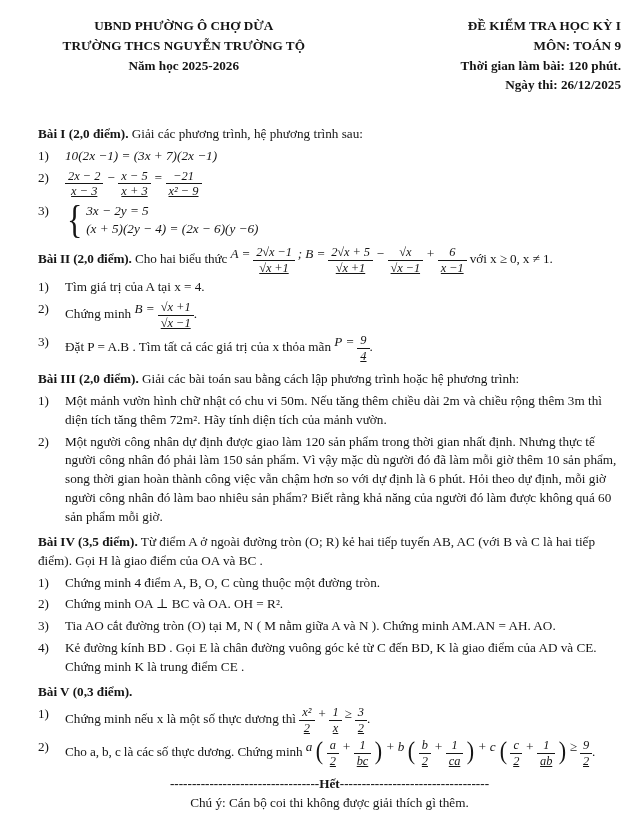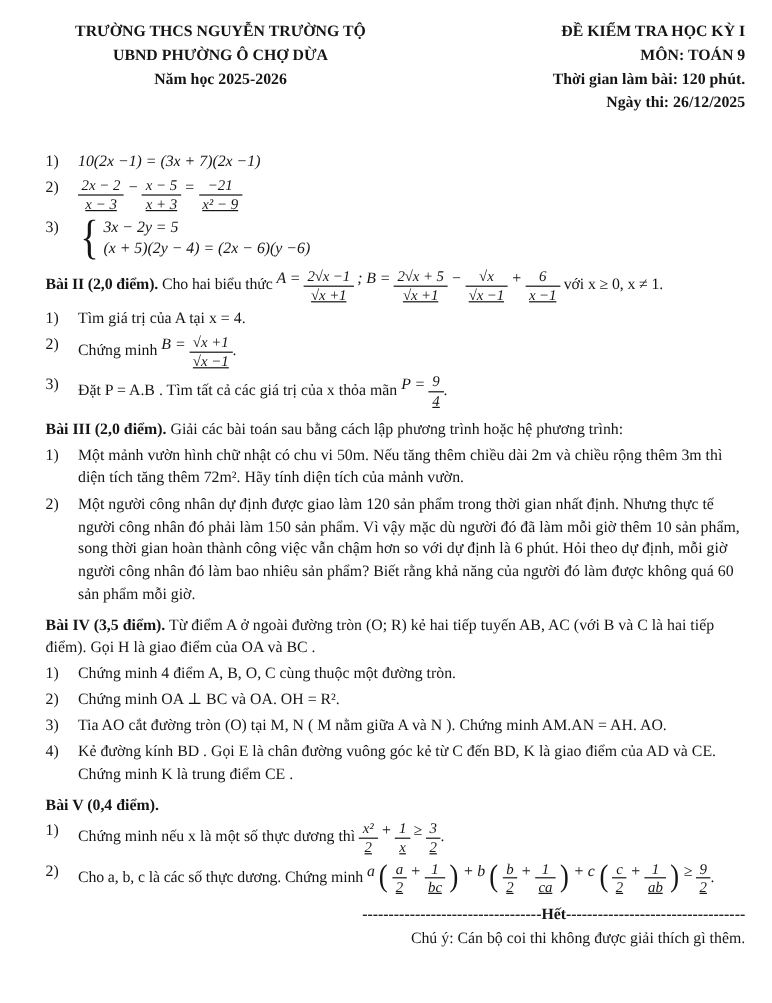--- a/index.html
+++ b/index.html
@@ -30,44 +30,48 @@
   .frac { display:inline-flex; flex-direction:column; text-align:center; line-height:1.18; font-size:12.4px; vertical-align:middle; }
   .frac .num { padding:0 3px; display:block; }
   .frac .den { padding:0 3px; display:block; border-top:1px solid #151515;text-decoration:underline; }
   .sys { display:inline-flex; align-items:center; vertical-align:middle; }
   .brace { font-size:40px; font-weight:400; line-height:.9; font-style:normal; margin-right:2px; transform:scaleX(.8); }
   .syslines { display:flex; flex-direction:column; line-height:1.35; }
   .bp { font-size:26px; line-height:1; font-weight:400; font-style:normal; transform:scaleX(.85); }
   .tight { letter-spacing:-.1px; }
 
   
-  .foot { margin-top:6px; text-align:right; }
+  .foot { margin-top:6px; text-align:center; }
   .hetline { white-space:nowrap; font-weight:bold; letter-spacing:0; }
   .note { margin-top:1px; }
 </style>
 </head>
 <body>
 
 <div class="page">
 
   <div class="hdr">
     <div class="hdr-left">
+      <div>UBND PHƯỜNG Ô CHỢ DỪA</div>
       <div>TRƯỜNG THCS NGUYỄN TRƯỜNG TỘ</div>
-      <div>UBND PHƯỜNG Ô CHỢ DỪA</div>
       <div>Năm học 2025-2026</div>
     </div>
     <div class="hdr-right">
       <div>ĐỀ KIỂM TRA HỌC KỲ I</div>
       <div>MÔN: TOÁN 9</div>
       <div>Thời gian làm bài: 120 phút.</div>
       <div>Ngày thi: 26/12/2025</div>
     </div>
   </div>
 
   <div class="sec sec-first">
+    <div class="sec-head">
+      <span class="btitle">Bài I (2,0 điểm).</span>
+      <span>Giải các phương trình, hệ phương trình sau:</span>
+    </div>
     <div class="item">
       <span class="no">1)</span>
       <span class="ibody"><span class="m">10(2x −1) = (3x + 7)(2x −1)</span></span>
     </div>
     <div class="item">
       <span class="no">2)</span>
       <span class="ibody">
         <span class="eq">
           <span class="frac">
               <span class="num">2x − 2</span>
@@ -196,21 +200,21 @@
       <span class="ibody">Tia AO cắt đường tròn (O) tại M, N ( M nằm giữa A và N ). Chứng minh AM.AN = AH. AO.</span>
     </div>
     <div class="item">
       <span class="no">4)</span>
       <span class="ibody">Kẻ đường kính BD . Gọi E là chân đường vuông góc kẻ từ C đến BD, K là giao điểm của AD và CE. Chứng minh K là trung điểm CE .</span>
     </div>
   </div>
 
   <div class="sec">
     <div class="sec-head">
-      <span class="btitle">Bài V (0,4 điểm).</span>
+      <span class="btitle">Bài V (0,3 điểm).</span>
     </div>
     <div class="item">
       <span class="no">1)</span>
       <span class="ibody">
         <span>Chứng minh nếu x là một số thực dương thì</span>
         <span class="eq">
           <span class="frac">
               <span class="num">x²</span>
               <span class="den">2</span>
             </span>

